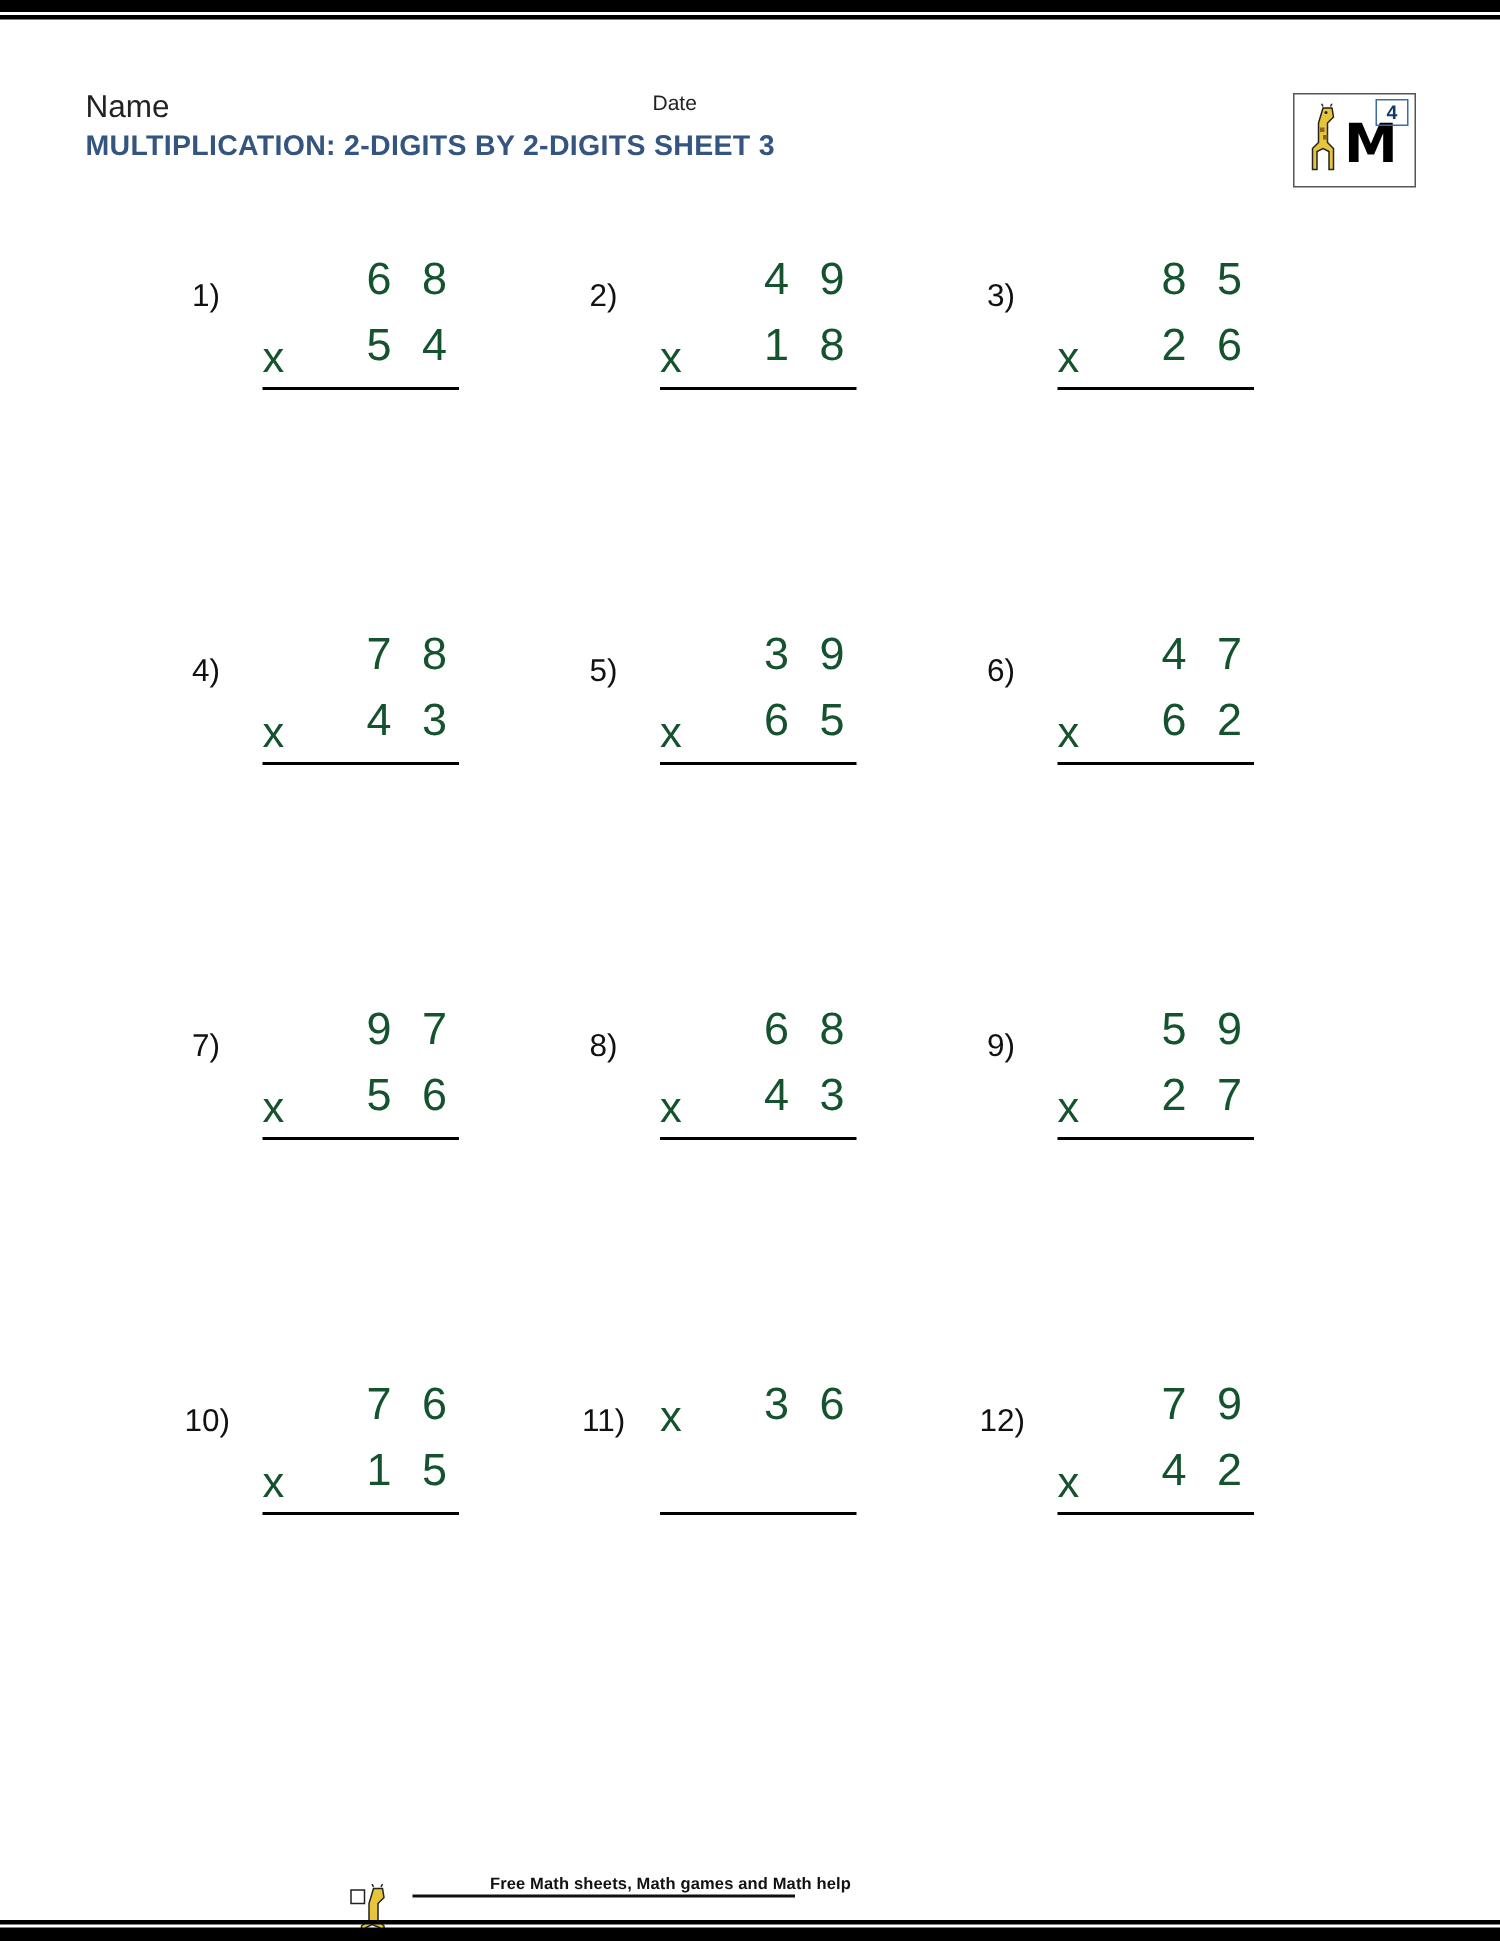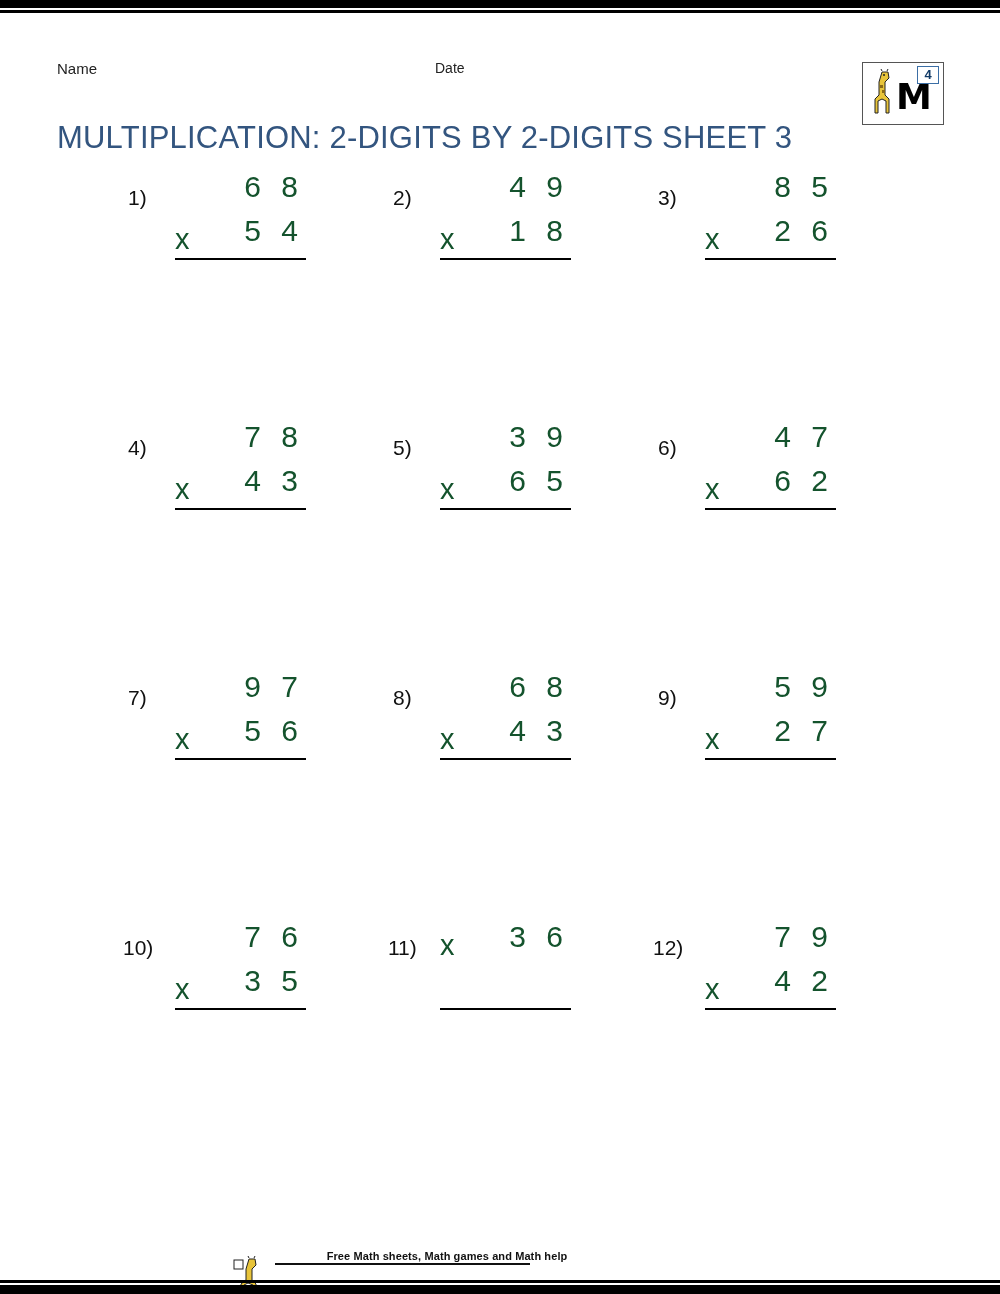--- a/index.html
+++ b/index.html
@@ -48,37 +48,37 @@
     left: 0; bottom: 11px;
     width: 1000px;
     height: 3px;
     background: #000000;
   }
 
   .name-label {
     position: absolute;
     left: 57px;
     top: 60px;
-    font-size: 15px;
+    font-size: 21px;
     color: #222222;
   }
   .date-label {
     position: absolute;
     left: 435px;
     top: 60px;
     font-size: 14px;
     color: #222222;
   }
 
   .title {
     position: absolute;
     left: 57px;
-    top: 120px;
-    font-size: 31px;
-    font-weight: normal;
+    top: 87px;
+    font-size: 19px;
+    font-weight: bold;
     color: #33557f;
     letter-spacing: 0.2px;
     white-space: nowrap;
   }
 
   
   .logo-box {
     position: absolute;
     left: 862px;
     top: 62px;
@@ -362,21 +362,21 @@
       </div>
     </div>
 
     <div class="prow">
       <div class="prob c0">
         <div class="pnum wide">10)</div>
         <div class="stack">
           <div class="line1">7 6</div>
           <div class="line2">
             <span class="opx">x</span>
-            <span>3 5</span>
+            <span>1 5</span>
           </div>
           <div class="bar"></div>
         </div>
       </div>
       <div class="prob c1">
         <div class="pnum wide">11)</div>
         <div class="stack">
           <div class="line2">
             <span class="opx">x</span>
             <span>3 6</span>

